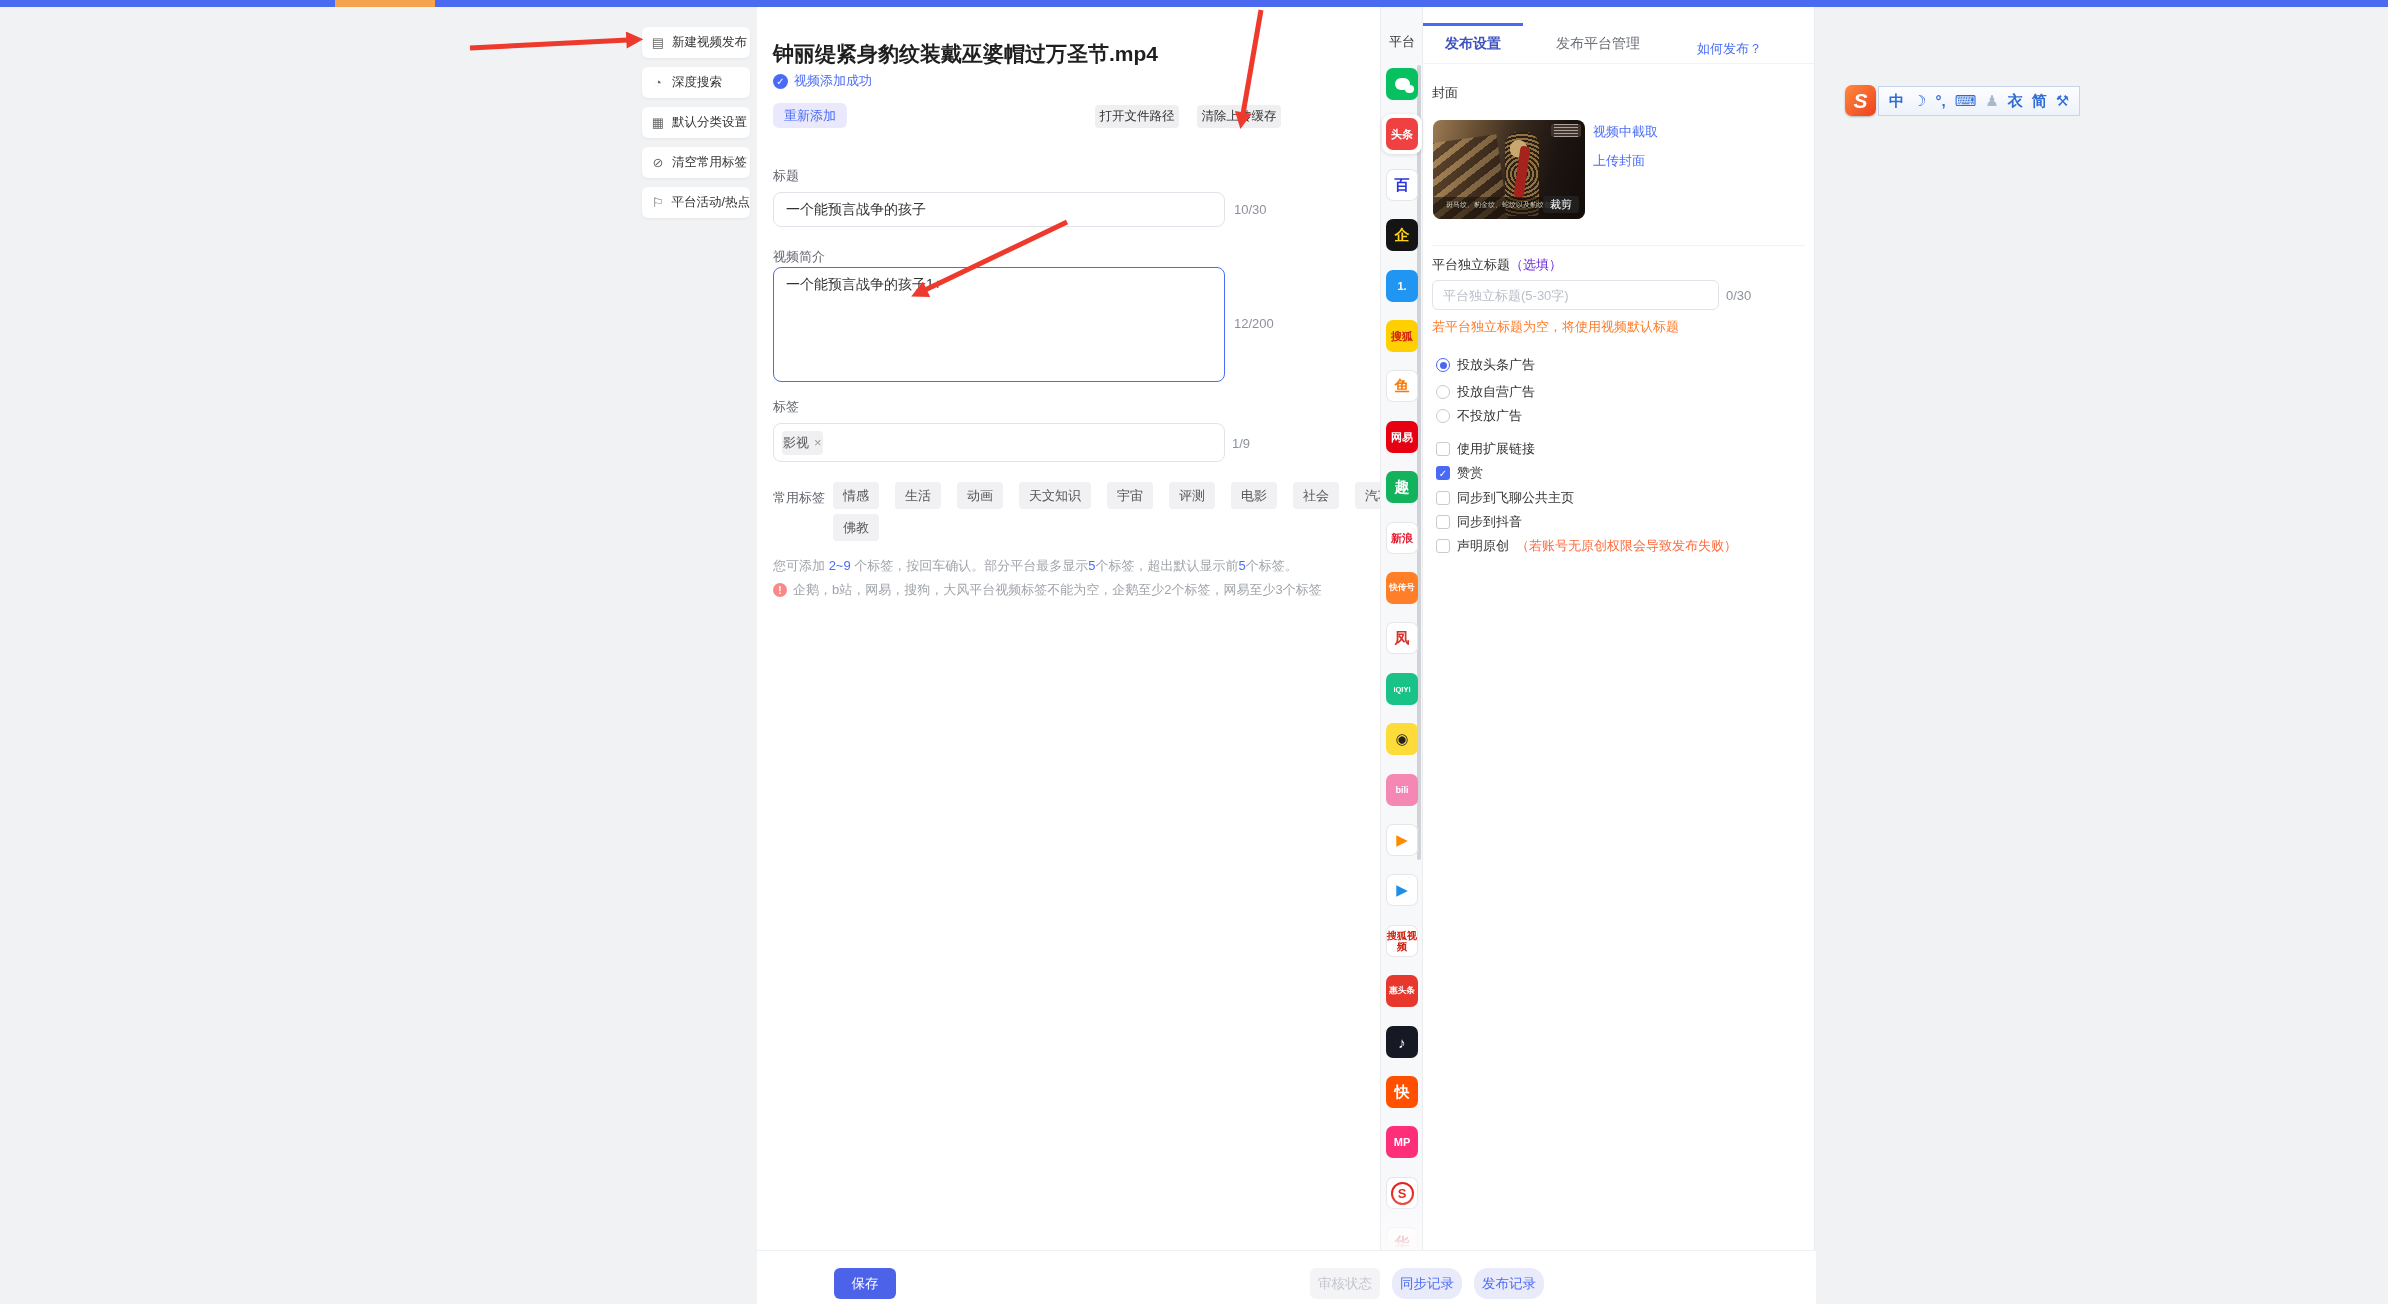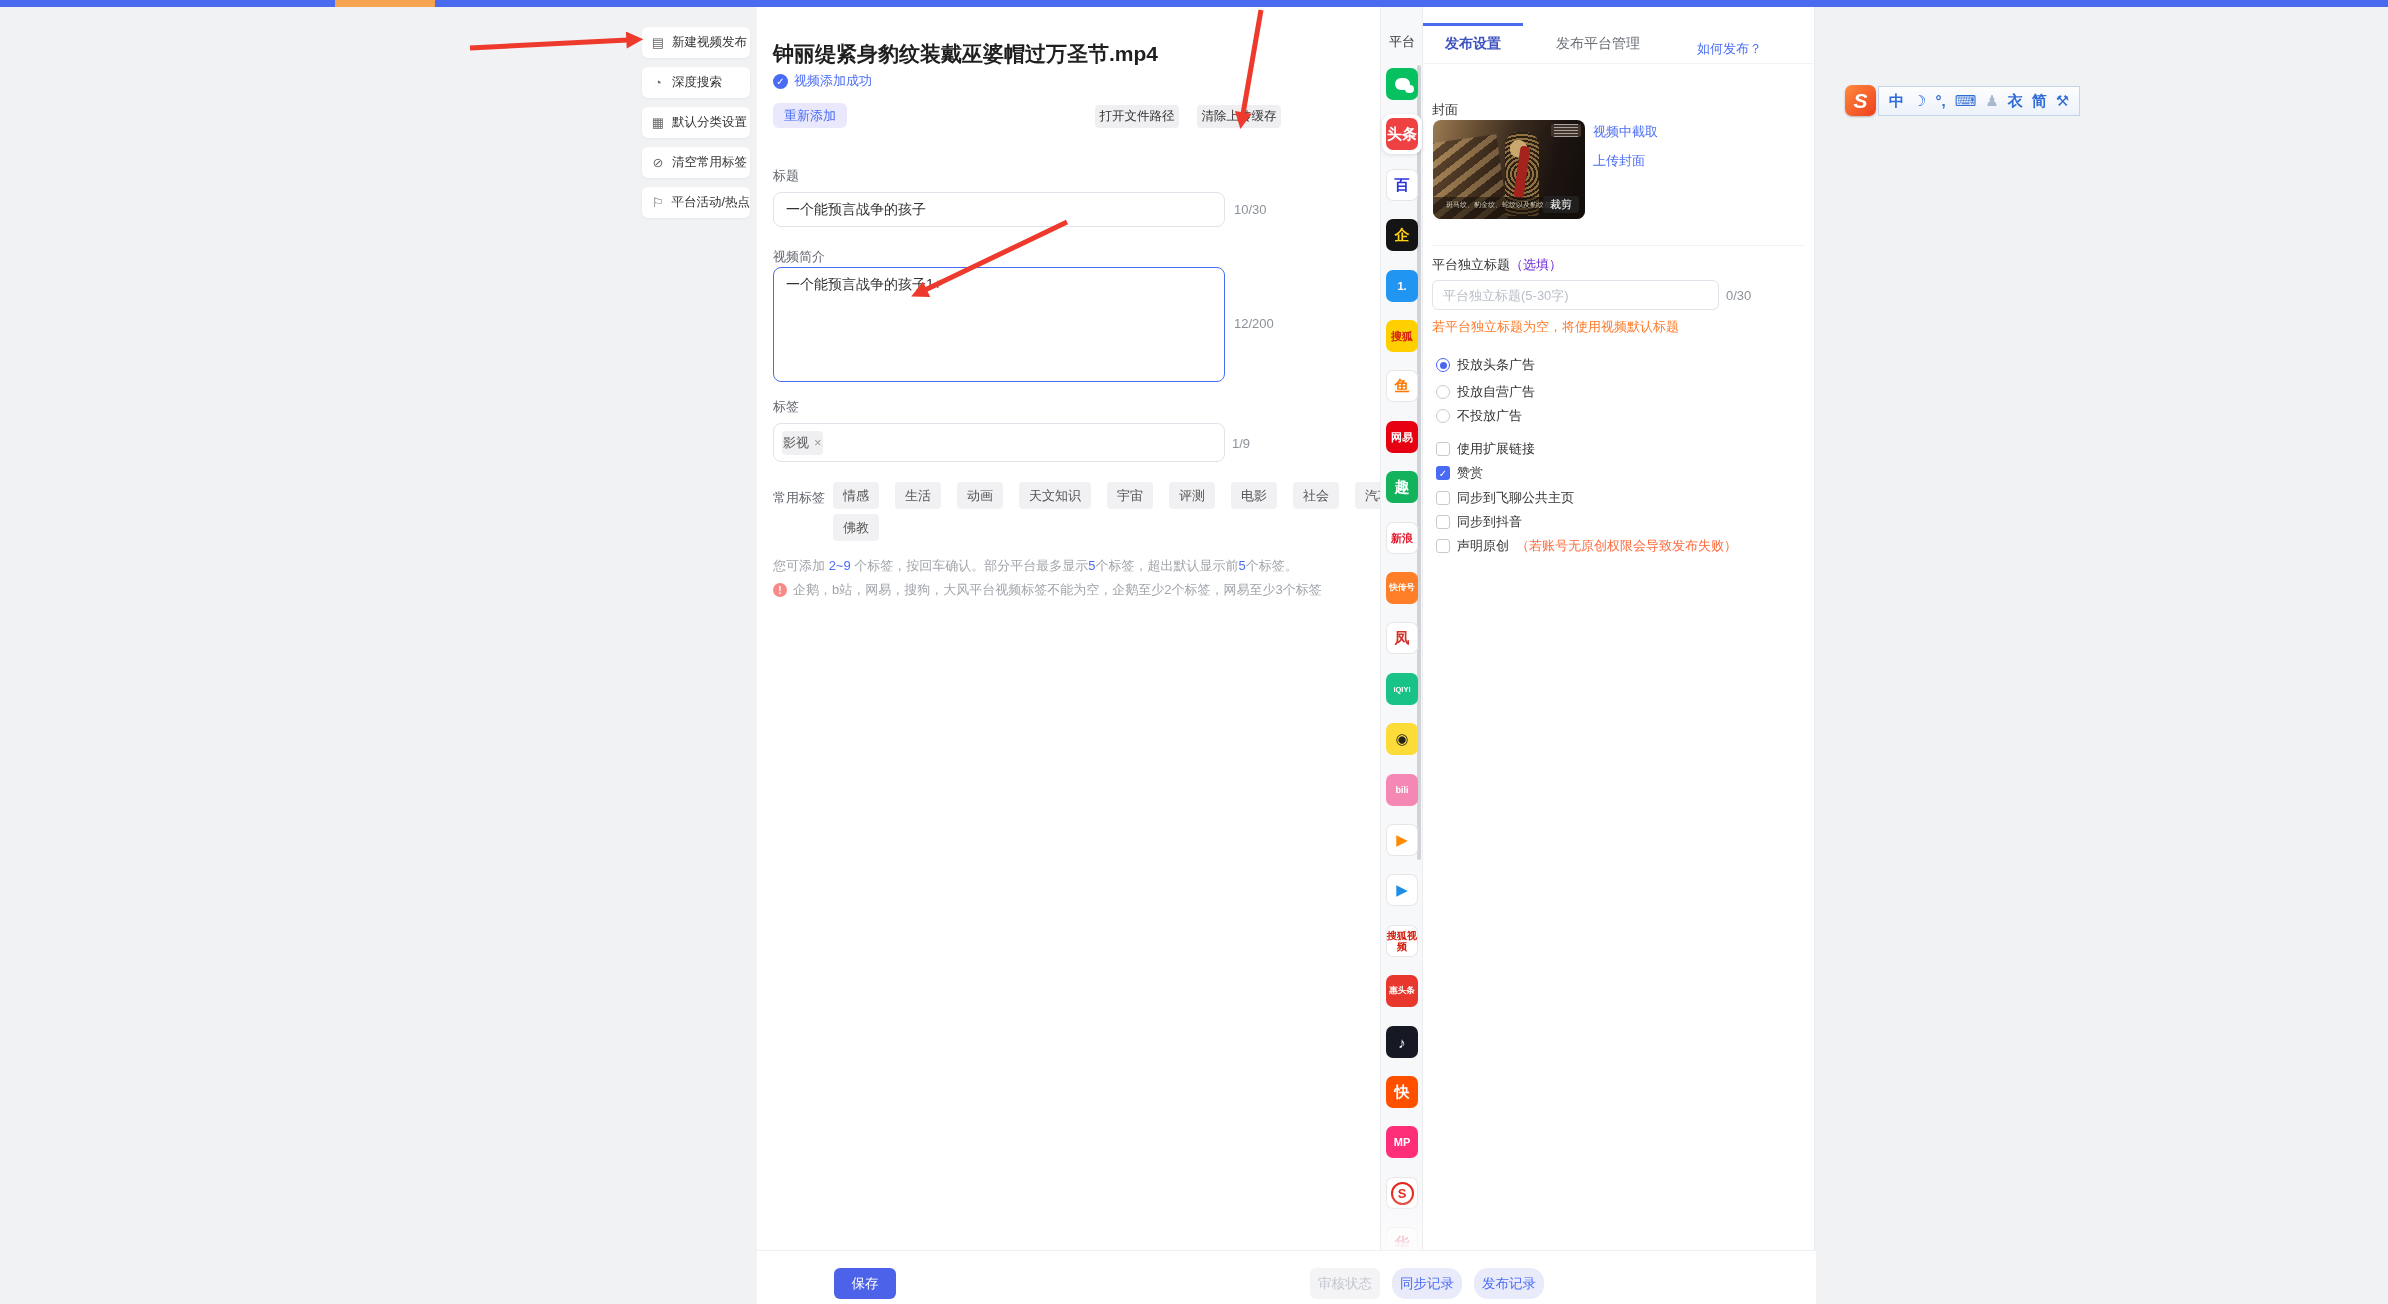--- a/index.html
+++ b/index.html
@@ -223,21 +223,21 @@
 
 <div class="rail" id="rail">
   <div class="rail-head">平台</div>
   <div class="rail-thumb"></div>
   <div class="rail-fade"></div>
 <div class="p-icon" style="top: 61px; background: rgb(7, 193, 96); color: rgb(255, 255, 255);">
         <span class="wx-b"></span>
       </div>
       <div class="sel-tile" style="top: 107px;"></div>
       <div class="p-icon" style="top: 111px; background: rgb(240, 65, 66); color: rgb(255, 255, 255);">
-        <span style="font-size: 15px;">头条</span>
+        <span style="font-size: 11px;">头条</span>
       </div>
       <div class="p-icon" style="top: 162px; background: rgb(255, 255, 255); color: rgb(41, 50, 225); box-shadow: rgb(230, 230, 232) 0px 0px 0px 1px inset;">
         <span style="font-size: 15px;">百</span>
       </div>
       <div class="p-icon" style="top: 212px; background: rgb(20, 20, 20); color: rgb(255, 209, 17);">
         <span style="font-size: 15px;">企</span>
       </div>
       <div class="p-icon" style="top: 263px; background: rgb(32, 149, 242); color: rgb(255, 255, 255);">
         <span style="font-size: 11px;">1.</span>
       </div>
@@ -300,21 +300,21 @@
       </div>
     </div>
 
 <div class="panel">
   <div class="tab-ind"></div>
   <div class="tab tab1">发布设置</div>
   <div class="tab tab2">发布平台管理</div>
   <div class="help-link">如何发布？</div>
   <div class="tab-line"></div>
 
-  <div class="s-label" style="top:94px;">封面</div>
+  <div class="s-label" style="top:77px;">封面</div>
   <div class="cover-thumb">
     <div class="ct-stair"></div>
     <div class="ct-fig"></div>
     <div class="ct-scarf"></div>
     <div class="ct-band"></div>
     <div class="ct-sub">斑马纹、豹金纹、蛇纹以及豹纹都属于…</div>
     <div class="ct-badge"></div>
     <div class="ct-crop">裁剪</div>
   </div>
   <div class="cover-link" style="top:116px;">视频中截取</div>

